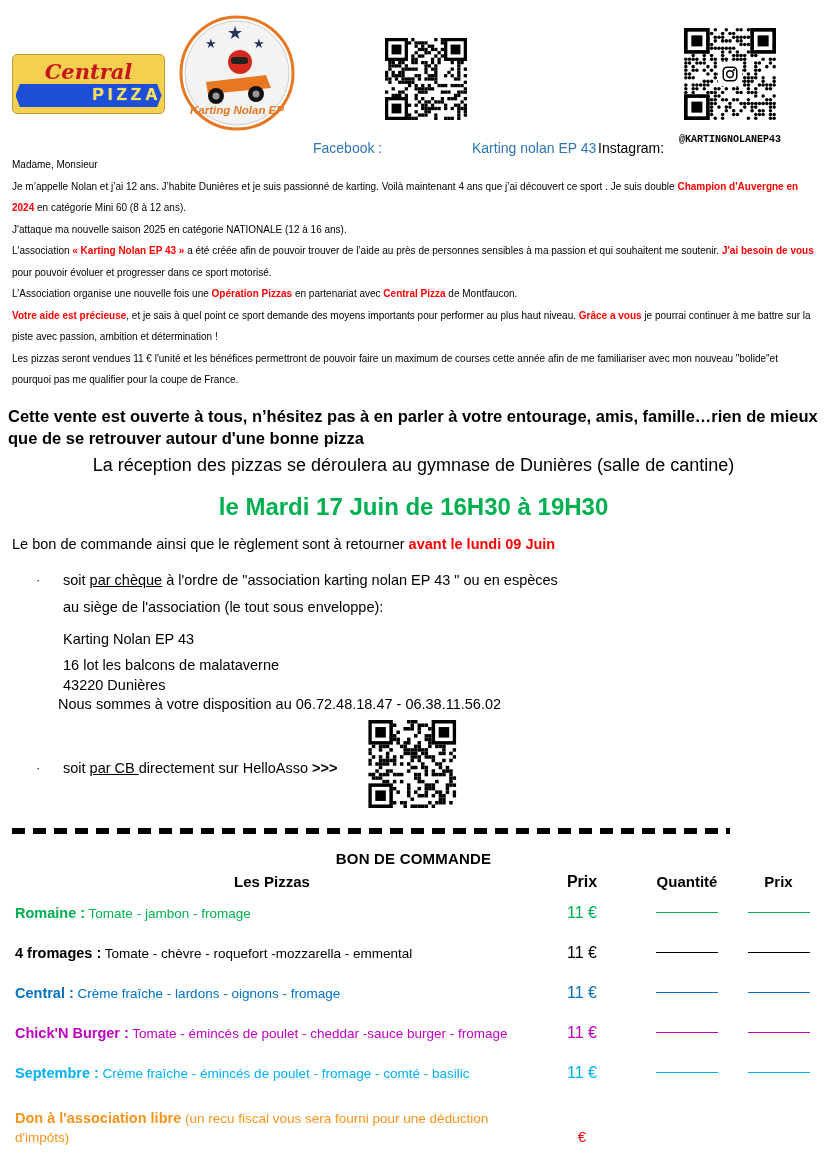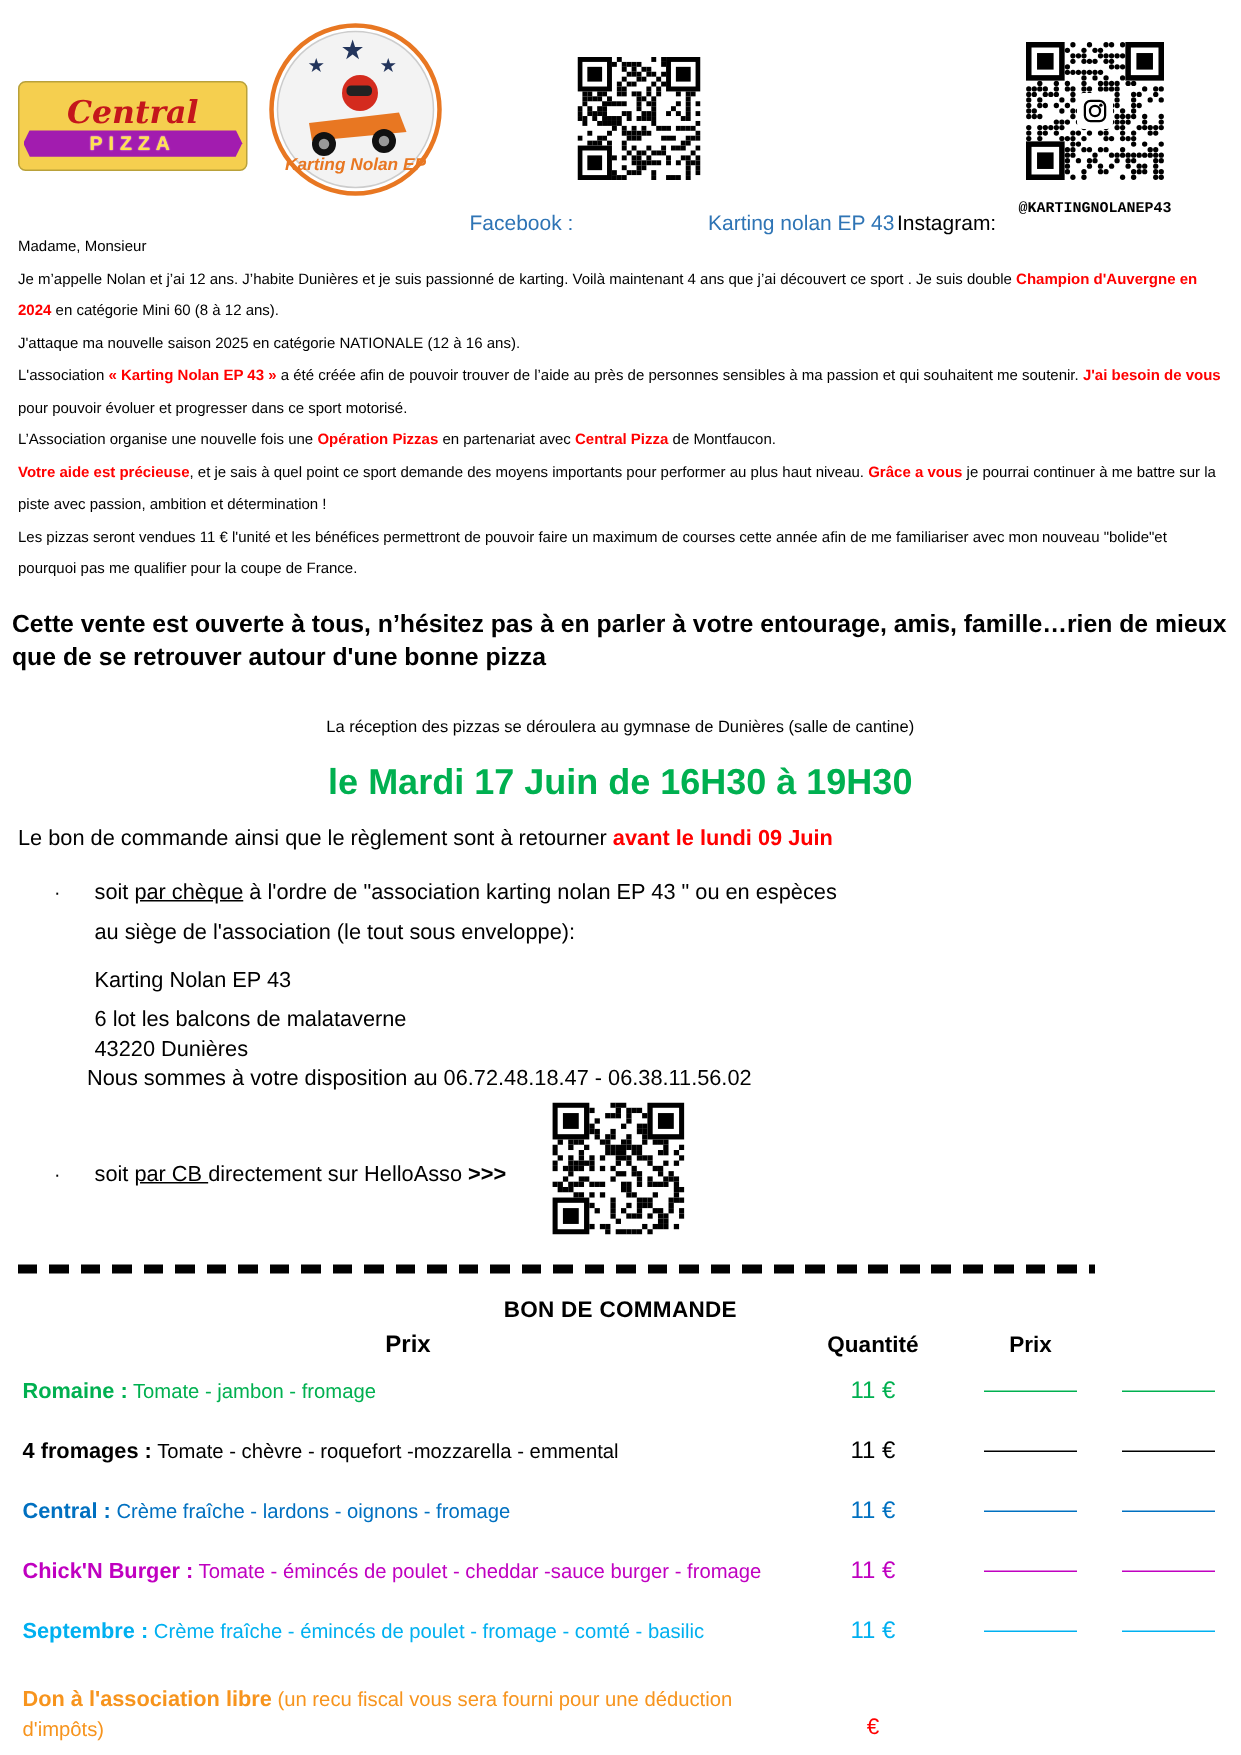--- a/index.html
+++ b/index.html
@@ -7,22 +7,22 @@
   body { font-family: "Liberation Sans", sans-serif; color: #000; }
   .page { position: relative; width: 827px; height: 1170px; background: #fff; overflow: hidden; }
 
   
   .header { position: relative; height: 152px; }
   .central-logo { position: absolute; left: 12px; top: 54px; width: 153px; height: 60px;
     background: #F5CF4F; border: 1px solid #b9a13a; border-radius: 5px;
     display: flex; flex-direction: column; align-items: center; justify-content: center; }
   .central-script { font-family: "DejaVu Serif", serif; font-style: italic; font-weight: bold;
     color: #C4161C; font-size: 21px; line-height: 1; }
-  .pizza-banner { margin-top: 2px; background: #a21caf; color: #FFE14D; font-weight: 800;
-    font-size: 13px; letter-spacing: 4px; width: 146px; text-align: center; padding: 1px 0 2px;
+  .pizza-banner { margin-top: 2px; background: #1d4ed8; color: #FFE14D; font-weight: 800;
+    font-size: 17px; letter-spacing: 4px; width: 146px; text-align: right; padding: 1px 0 2px;
     clip-path: polygon(3% 0, 97% 0, 100% 50%, 97% 100%, 3% 100%, 0 50%);
     text-shadow: 0 0 1px #fff; }
   .karting-logo { position: absolute; left: 178px; top: 14px; width: 118px; height: 118px; }
   .karting-text { position: absolute; left: 0; bottom: 16px; width: 100%; text-align: center;
     color: #E87722; font-weight: bold; font-style: italic; font-size: 11.5px; }
   .qr { background: #fff; }
   .qr-fb { position: absolute; left: 385px; top: 38px; width: 82px; height: 82px; }
   .qr-ig { position: absolute; left: 684px; top: 28px; width: 92px; height: 92px; }
   .ig-overlay { position: absolute; left: 50%; top: 50%; transform: translate(-50%,-50%);
     width: 24px; height: 24px; background: #fff; display: flex; align-items: center; justify-content: center;
@@ -37,21 +37,21 @@
 
   
   .letter { margin: 2px 12px 0; font-size: 10px; line-height: 21.5px; }
   .letter p { margin: 0; }
   .salutation { margin-bottom: 0; }
   .red { color: var(--red); font-weight: 700; margin-top: 20px; }
   .u { text-decoration: underline; }
   .b { font-weight: 700; }
 
   .centered-bold { text-align: left; font-weight: 700; font-size: 16.5px; line-height: 22px; margin: 14px 8px 0; }
-  .reception { text-align: center; font-size: 11px; margin-top: 30px; }
+  .reception { text-align: center; font-size: 18px; margin-top: 6px; }
   .date-line { text-align: center; font-weight: 700; font-size: 24px; margin-top: 17px; color: var(--green); }
   .return-line { margin: 15px 12px 0; font-size: 14.5px; }
 
   
   .pay { margin-top: 20px; font-size: 14.5px; }
   .pay-item { display: flex; margin-left: 36px; }
   .bullet { width: 27px; font-size: 13px; }
   .pay-sub { margin-left: 63px; margin-top: 11px; }
   .pay-address { margin-left: 63px; margin-top: 14px; line-height: 20px; }
   .pay-address .addr-name { display: block; margin-bottom: 6px; }
@@ -614,21 +614,21 @@
   <div class="return-line"><span>Le bon de commande ainsi que le règlement sont à retourner </span><span class="red">avant le lundi 09 Juin</span></div>
 
   <div class="pay">
     <div class="pay-item">
       <span class="bullet">·</span>
       <span><span>soit </span><span class="u">par chèque</span><span> à l'ordre de "association karting nolan EP 43 " ou en espèces</span></span>
     </div>
     <div class="pay-sub">au siège de l'association (le tout sous enveloppe):</div>
     <div class="pay-address">
       <span class="addr-name">Karting Nolan EP 43</span>
-      <span>6 lot les balcons de malataverne</span><br>
+      <span>16 lot les balcons de malataverne</span><br>
       <span>43220 Dunières</span>
     </div>
     <div class="pay-phone">Nous sommes à votre disposition au 06.72.48.18.47 - 06.38.11.56.02</div>
 
     <div class="pay-row2">
       <div class="qr qr-hello">
           <svg viewBox="0 0 100 100" preserveAspectRatio="none" style="width:100%;height:100%;display:block">
             <rect width="100" height="100" fill="#fff"></rect>
             <rect x="44" y="0" width="4" height="4" fill="#000"></rect>
             <rect x="48" y="0" width="4" height="4" fill="#000"></rect>
@@ -841,20 +841,21 @@
     </div>
   </div>
 
   <div class="dashed-divider"></div>
 
   <div class="bon-title">BON DE COMMANDE</div>
 
 
   <div class="order-table">
     <div class="trow thead">
+      <div class="th-pizzas">Les Pizzas</div>
       <div class="th th-prix1">Prix</div>
       <div class="th">Quantité</div>
       <div class="th">Prix</div>
     </div>
 
     <div class="trow prow">
       <div class="cell-name">
         <span class="pname" style="color: rgb(0, 176, 80);">Romaine :</span>
         <span style="color: rgb(0, 176, 80);">Tomate - jambon - fromage</span>
       </div>

